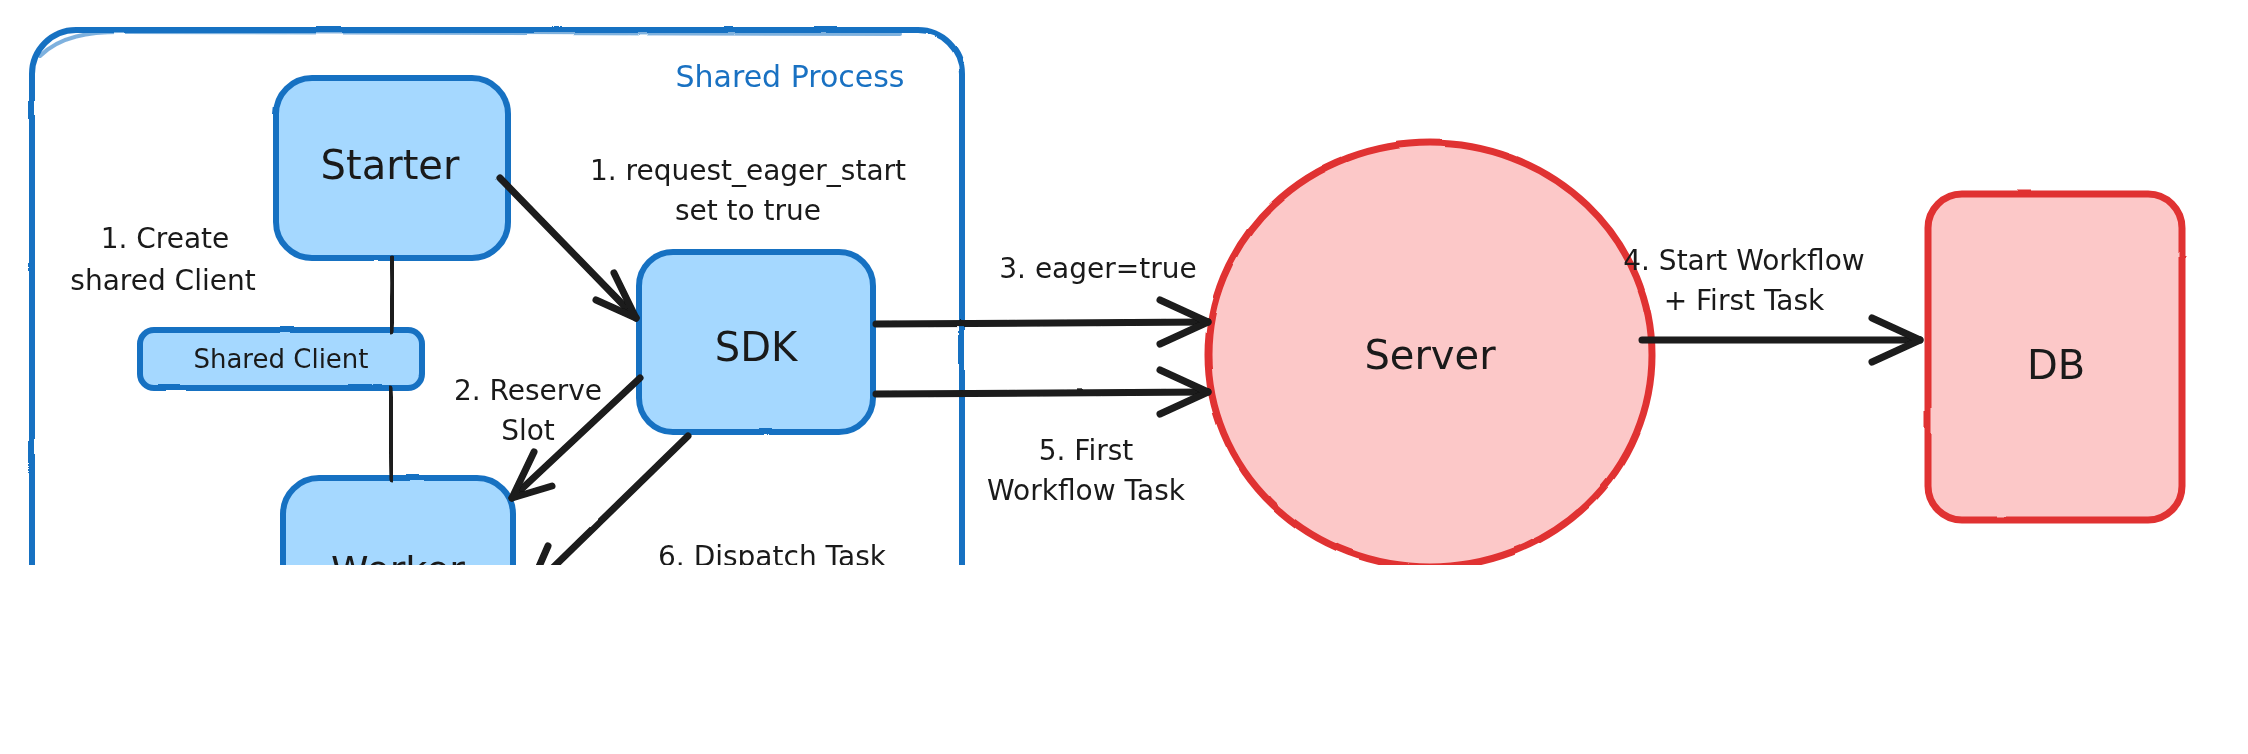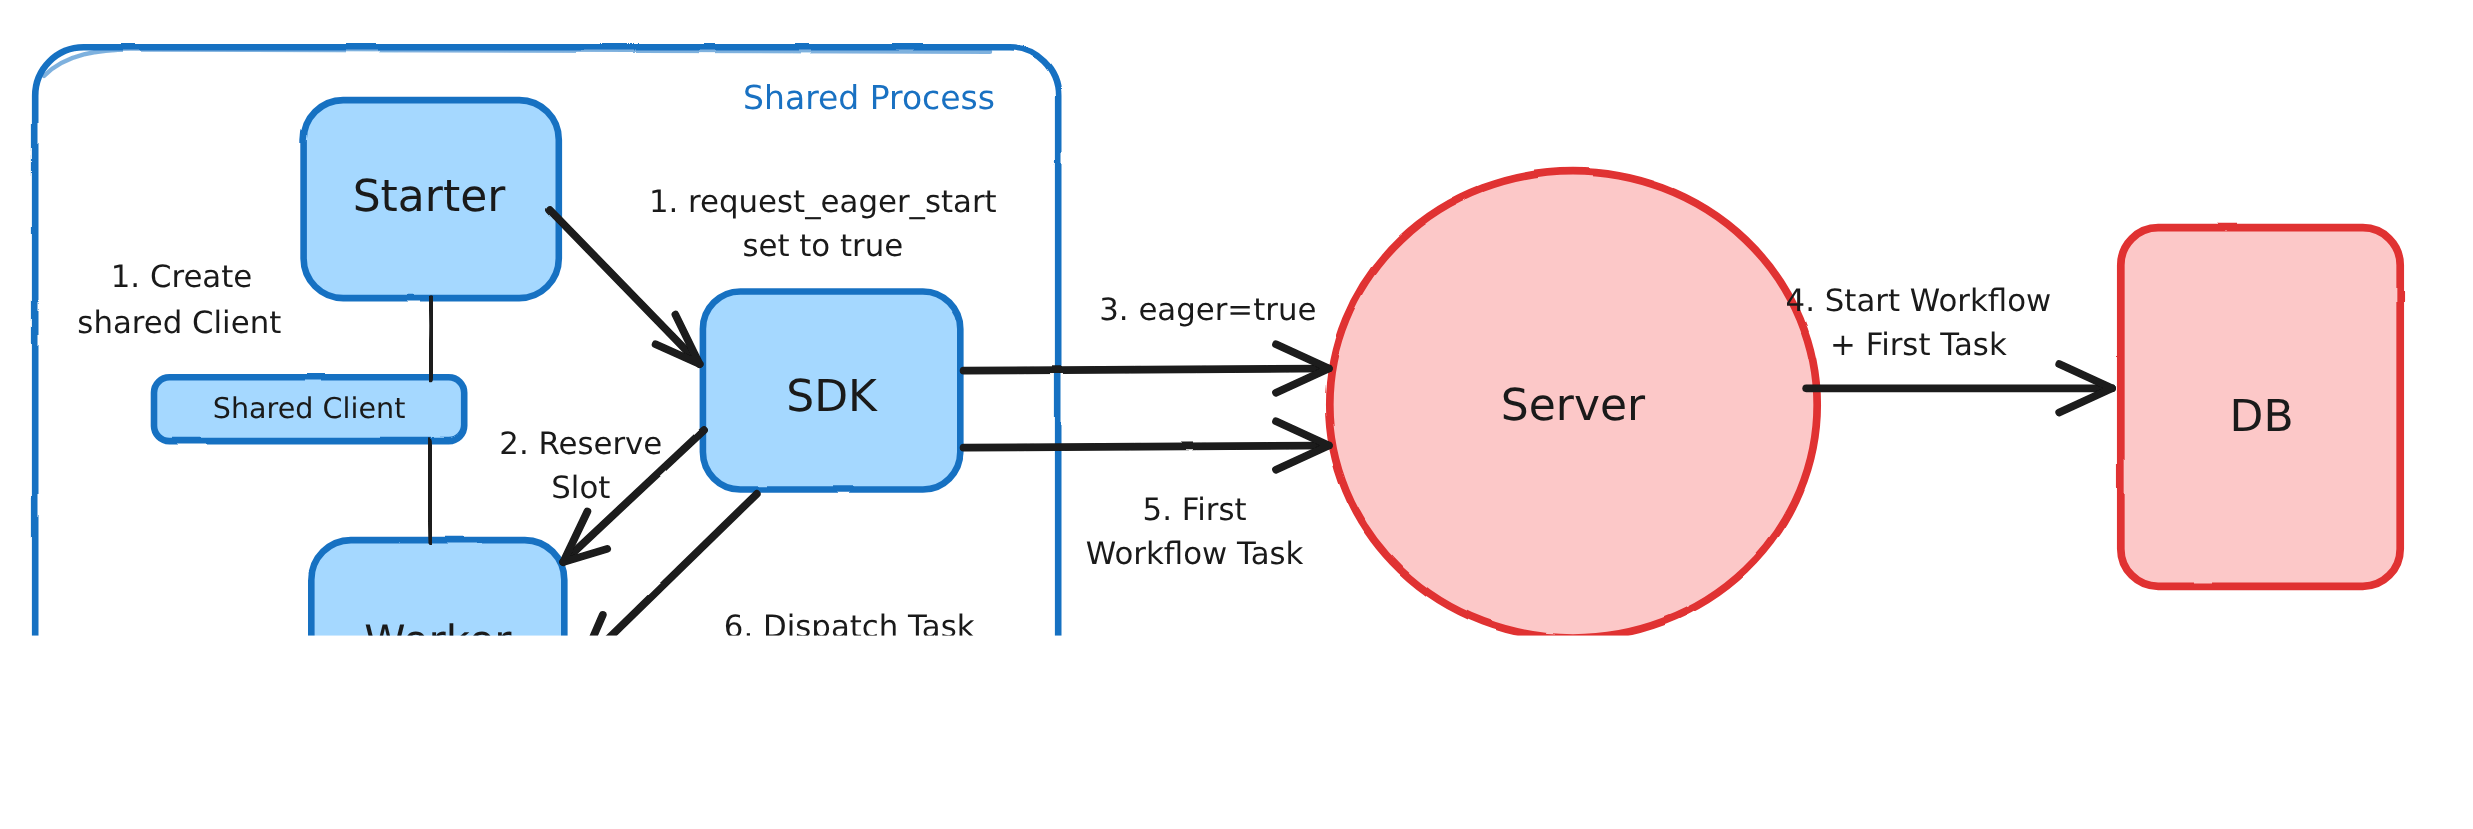--- a/index.html
+++ b/index.html
@@ -10,21 +10,20 @@
   }
   body {
     font-family: "DejaVu Sans", sans-serif;
   }
   #canvas {
     position: relative;
     width: 2248px;
     height: 565px;
     background: #ffffff;
     overflow: hidden;
-    margin-top: 13px;
   }
   #canvas svg.layer {
     position: absolute;
     left: 0;
     top: 0;
     width: 2248px;
     height: 754px;
   }
   .node-label {
     font-family: "DejaVu Sans", sans-serif;

